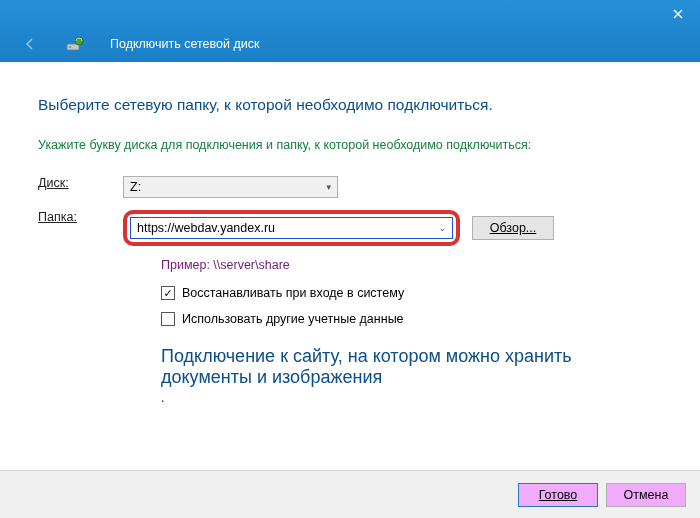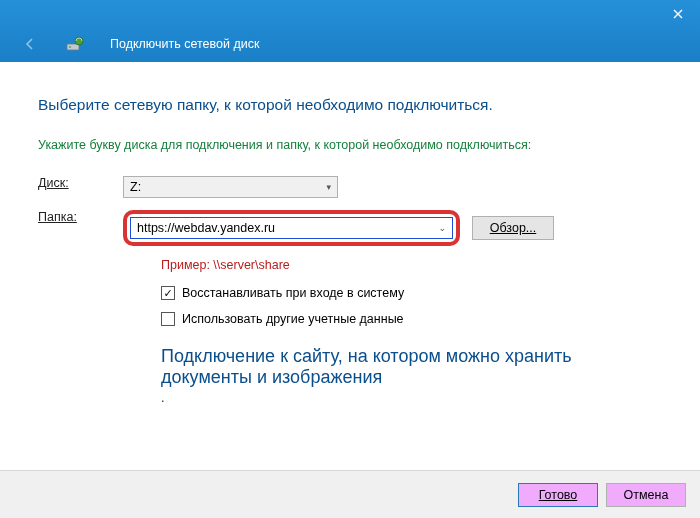--- a/index.html
+++ b/index.html
@@ -73,21 +73,21 @@
     .folder-combo .chev { font-size: 9px; color: #555; cursor: pointer; }
     .browse-btn {
       width: 82px; height: 24px;
       background: #e5e5e5; border: 1px solid #b0b0b0;
       font-size: 12.5px; cursor: pointer;
       display: flex; align-items: center; justify-content: center;
     }
     .browse-btn span { text-decoration: underline; }
     
     .below-section { margin-left: 123px; margin-top: 8px; }
-    .example { font-size: 12.5px; color: #b91c1c; margin-bottom: 14px; }
+    .example { font-size: 12.5px; color: #701a75; margin-bottom: 14px; }
     .checkbox-row { display: flex; align-items: center; gap: 7px; font-size: 12.5px; margin-bottom: 12px; cursor: pointer; }
     .checkbox {
       width: 14px; height: 14px; border: 1px solid #555; background: #fff;
       display: flex; align-items: center; justify-content: center;
       font-size: 11px; line-height: 1;
     }
     .link { color: #0a4e8c; font-size: 18px; cursor: pointer; display: inline-block; margin-top: 8px; }
     .link-dot { color: #222; font-size: 12.5px; }
     
     .footer {

